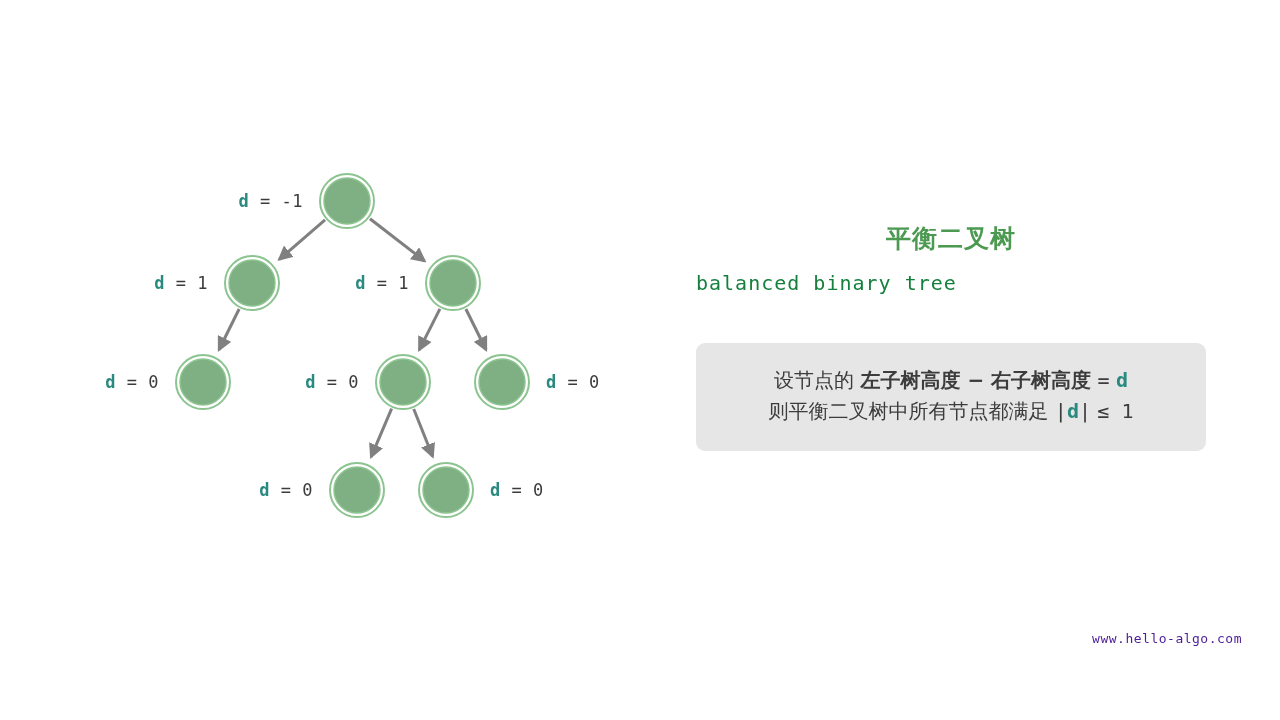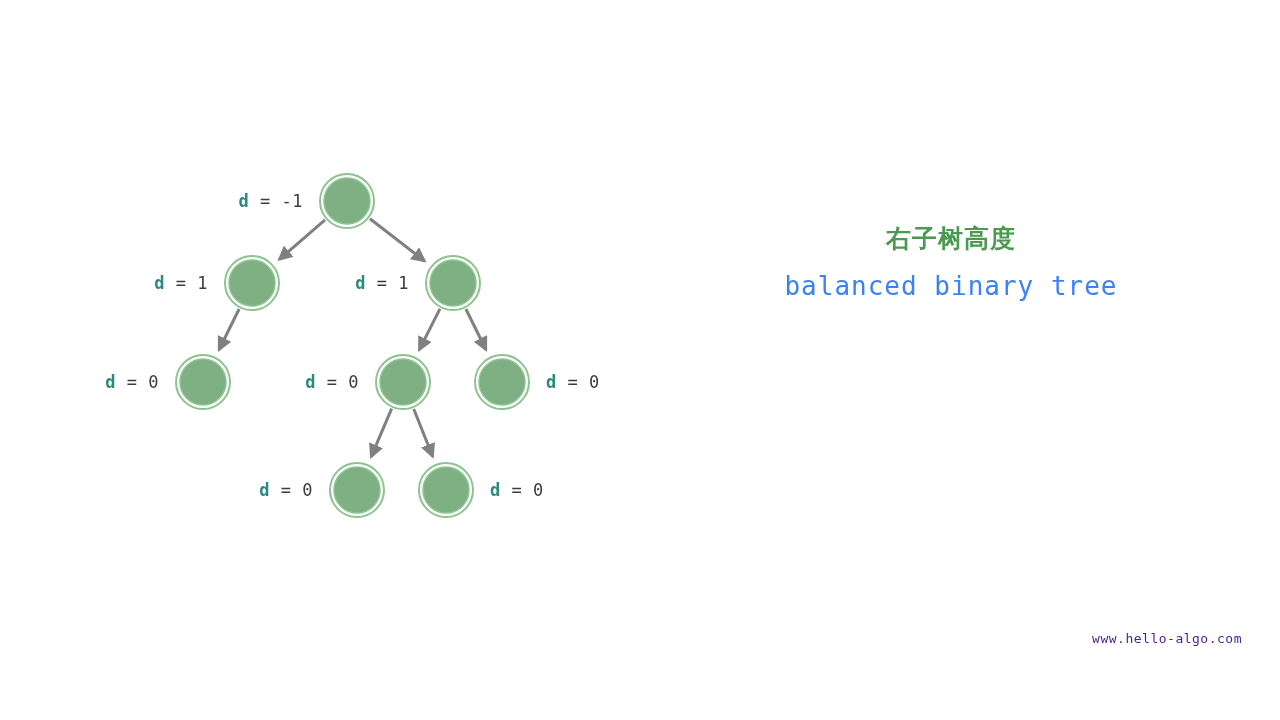--- a/index.html
+++ b/index.html
@@ -54,25 +54,24 @@
   }
   #panel-title {
     text-align: center;
     font-family: "DejaVu Sans", sans-serif;
     font-weight: bold;
     font-size: 25px;
     color: #4c9a52;
     letter-spacing: 1px;
   }
   #panel-subtitle {
-    text-align: center;
     margin-top: 16px;
     font-family: "DejaVu Sans Mono", monospace;
-    font-size: 26px;
-    color: #3b82f6;
+    font-size: 20px;
+    color: #15803d;
     letter-spacing: 1px;
   }
   #info-box {
     margin-top: 48px;
     background: #e6e6e6;
     border-radius: 9px;
     padding: 22px 0 24px 0;
   }
   .info-line {
     font-family: "DejaVu Sans", sans-serif;
@@ -158,19 +157,32 @@
       <div class="node-label left-of" style="left: 208px; top: 283px;"><span class="d">d</span><span> = 1</span></div>
       <div class="node-label left-of" style="left: 409px; top: 283px;"><span class="d">d</span><span> = 1</span></div>
       <div class="node-label left-of" style="left: 159px; top: 382px;"><span class="d">d</span><span> = 0</span></div>
       <div class="node-label left-of" style="left: 359px; top: 382px;"><span class="d">d</span><span> = 0</span></div>
       <div class="node-label right-of" style="left: 546px; top: 382px;"><span class="d">d</span><span> = 0</span></div>
       <div class="node-label left-of" style="left: 313px; top: 490px;"><span class="d">d</span><span> = 0</span></div>
       <div class="node-label right-of" style="left: 490px; top: 490px;"><span class="d">d</span><span> = 0</span></div>
     </div>
 
   <div id="right-panel">
-    <div id="panel-title">右子树高度</div>
+    <div id="panel-title">平衡二叉树</div>
     <div id="panel-subtitle">balanced binary tree</div>
 
+    <div id="info-box">
+      <div class="info-line">
+        <span>设节点的</span>
+        <span class="bold">左子树高度 − 右子树高度</span>
+        <span class="mono">=</span>
+        <span class="teal mono">d</span>
+      </div>
+      <div class="info-line">
+        <span>则平衡二叉树中所有节点都满足</span>
+        <span class="mono">|</span><span class="teal mono">d</span><span class="mono">|</span>
+        <span class="mono">≤ 1</span>
+      </div>
+    </div>
   </div>
 
   <div id="watermark">www.hello-algo.com</div>
 </div>
 
 </body></html>

